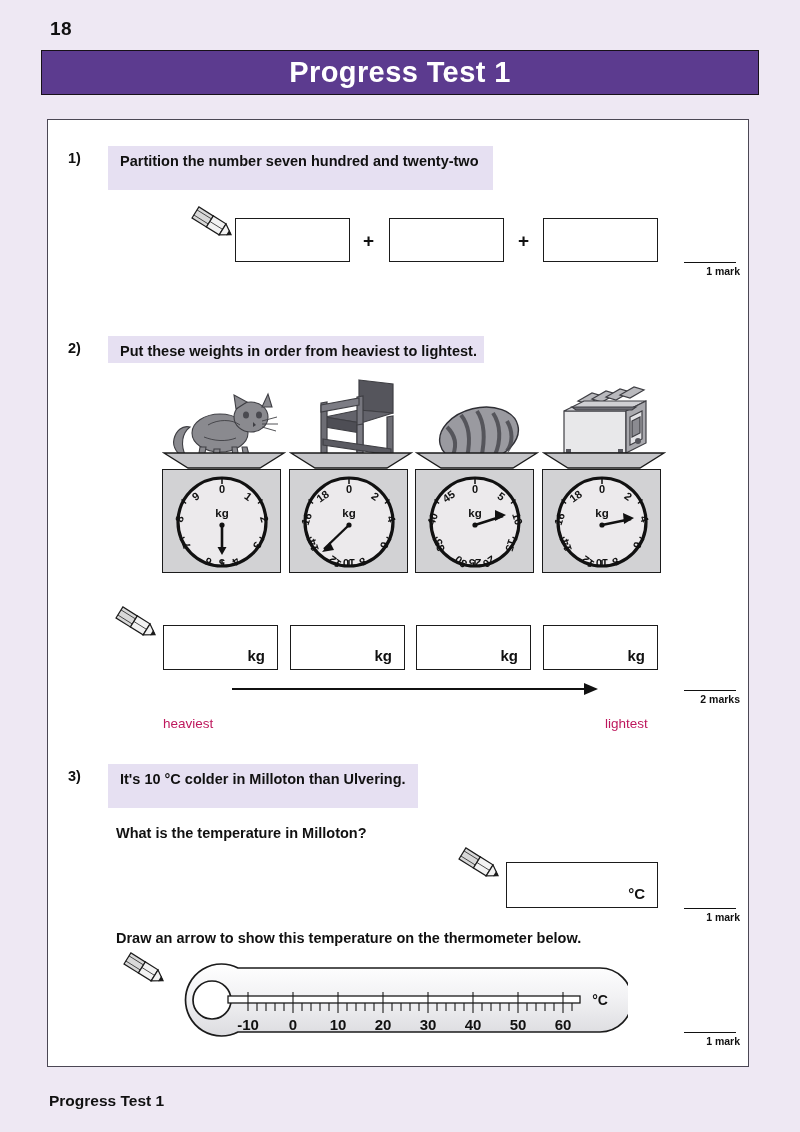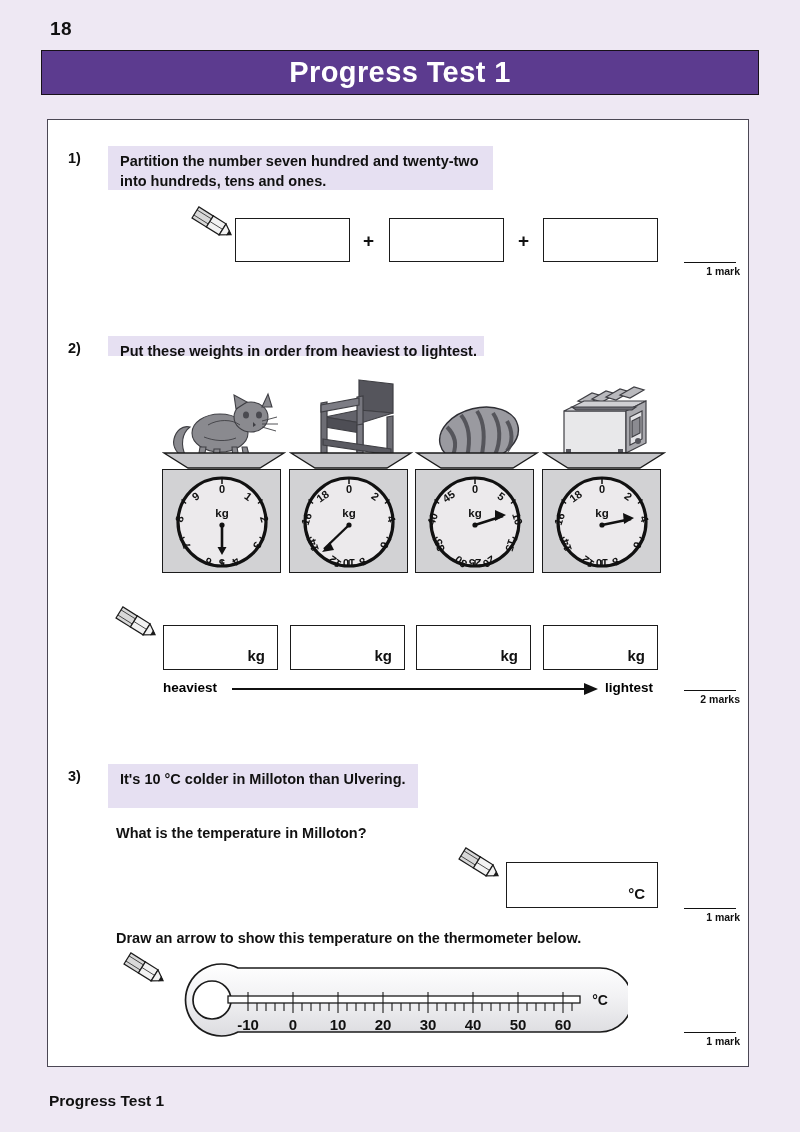--- a/index.html
+++ b/index.html
@@ -125,40 +125,40 @@
     border: 1.6px solid #1b1b1b;
     box-sizing: border-box;
   }
   .dial-svg { position: absolute; left: 0; top: 0; }
   .obj-svg { position: absolute; }
 
   .order-arrow { position: absolute; }
   .order-label {
     position: absolute;
     font-size: 13.5px;
-    font-weight: bold;
-    color: #000000;
+    font-weight: normal;
+    color: #be185d;
+    margin-top: 36px;
   }
   .thermo { position: absolute; }
 </style>
 </head>
 <body>
 
 <div class="page-number">18</div>
 
 <div class="title-banner">
   <span class="title-text">Progress Test 1</span>
 </div>
 
 <div class="content-panel"></div>
 
 <div class="qnum" style="left:68px; top:150px;">1)</div>
 <div class="qband" style="left:108px; top:146px; width:385px; height:44px;">
   <div>Partition the number seven hundred and twenty-two</div>
-  <div>into hundreds, tens and ones.</div>
 </div>
 
 <div class="pencil" style="left:188px; top:206px;">
   <svg width="50" height="36" viewBox="0 0 50 36">
     <g transform="rotate(32 25 18)">
       <rect x="4" y="11" width="17" height="13" fill="#d8d8d8" stroke="#1b1b1b" stroke-width="1.2"></rect>
       <line x1="4" y1="14.5" x2="21" y2="14.5" stroke="#1b1b1b" stroke-width="0.7"></line>
       <line x1="4" y1="20.5" x2="21" y2="20.5" stroke="#1b1b1b" stroke-width="0.7"></line>
       <rect x="21" y="11" width="15" height="13" fill="#f2f2f2" stroke="#1b1b1b" stroke-width="1.2"></rect>
       <line x1="21" y1="17.5" x2="36" y2="17.5" stroke="#1b1b1b" stroke-width="0.7"></line>
@@ -173,21 +173,21 @@
 <div class="ansbox" style="left:389px; top:218px; width:115px; height:44px;"></div>
 <div class="plus" style="left:518px; top:230px;">+</div>
 <div class="ansbox" style="left:543px; top:218px; width:115px; height:44px;"></div>
 
 <div class="markline" style="left:680px; top:262px;">
   <div class="rule"></div>
   <div class="mtext">1 mark</div>
 </div>
 
 <div class="qnum" style="left:68px; top:340px;">2)</div>
-<div class="qband" style="left:108px; top:336px; width:376px; height:20px;">
+<div class="qband" style="left:108px; top:336px; width:376px; height:27px;">
   <div>Put these weights in order from heaviest to lightest.</div>
 </div>
 
 <div class="scale-unit" style="left:162px; top:385px;">
   <svg class="obj-svg" style="left:8px; top:0px;" width="110" height="78" viewBox="0 0 110 78">
     <g fill="#8a8a8f" stroke="#3f3f44" stroke-width="1.1">
       <path d="M16 72 C10 60 12 48 20 42 C12 40 6 46 4 54 C2 62 8 70 14 72 Z"></path>
       <ellipse cx="50" cy="48" rx="28" ry="19"></ellipse>
       <path d="M30 62 l-2 12 h6 l2 -12 Z"></path>
       <path d="M44 64 l-1 10 h6 l1 -10 Z"></path>

